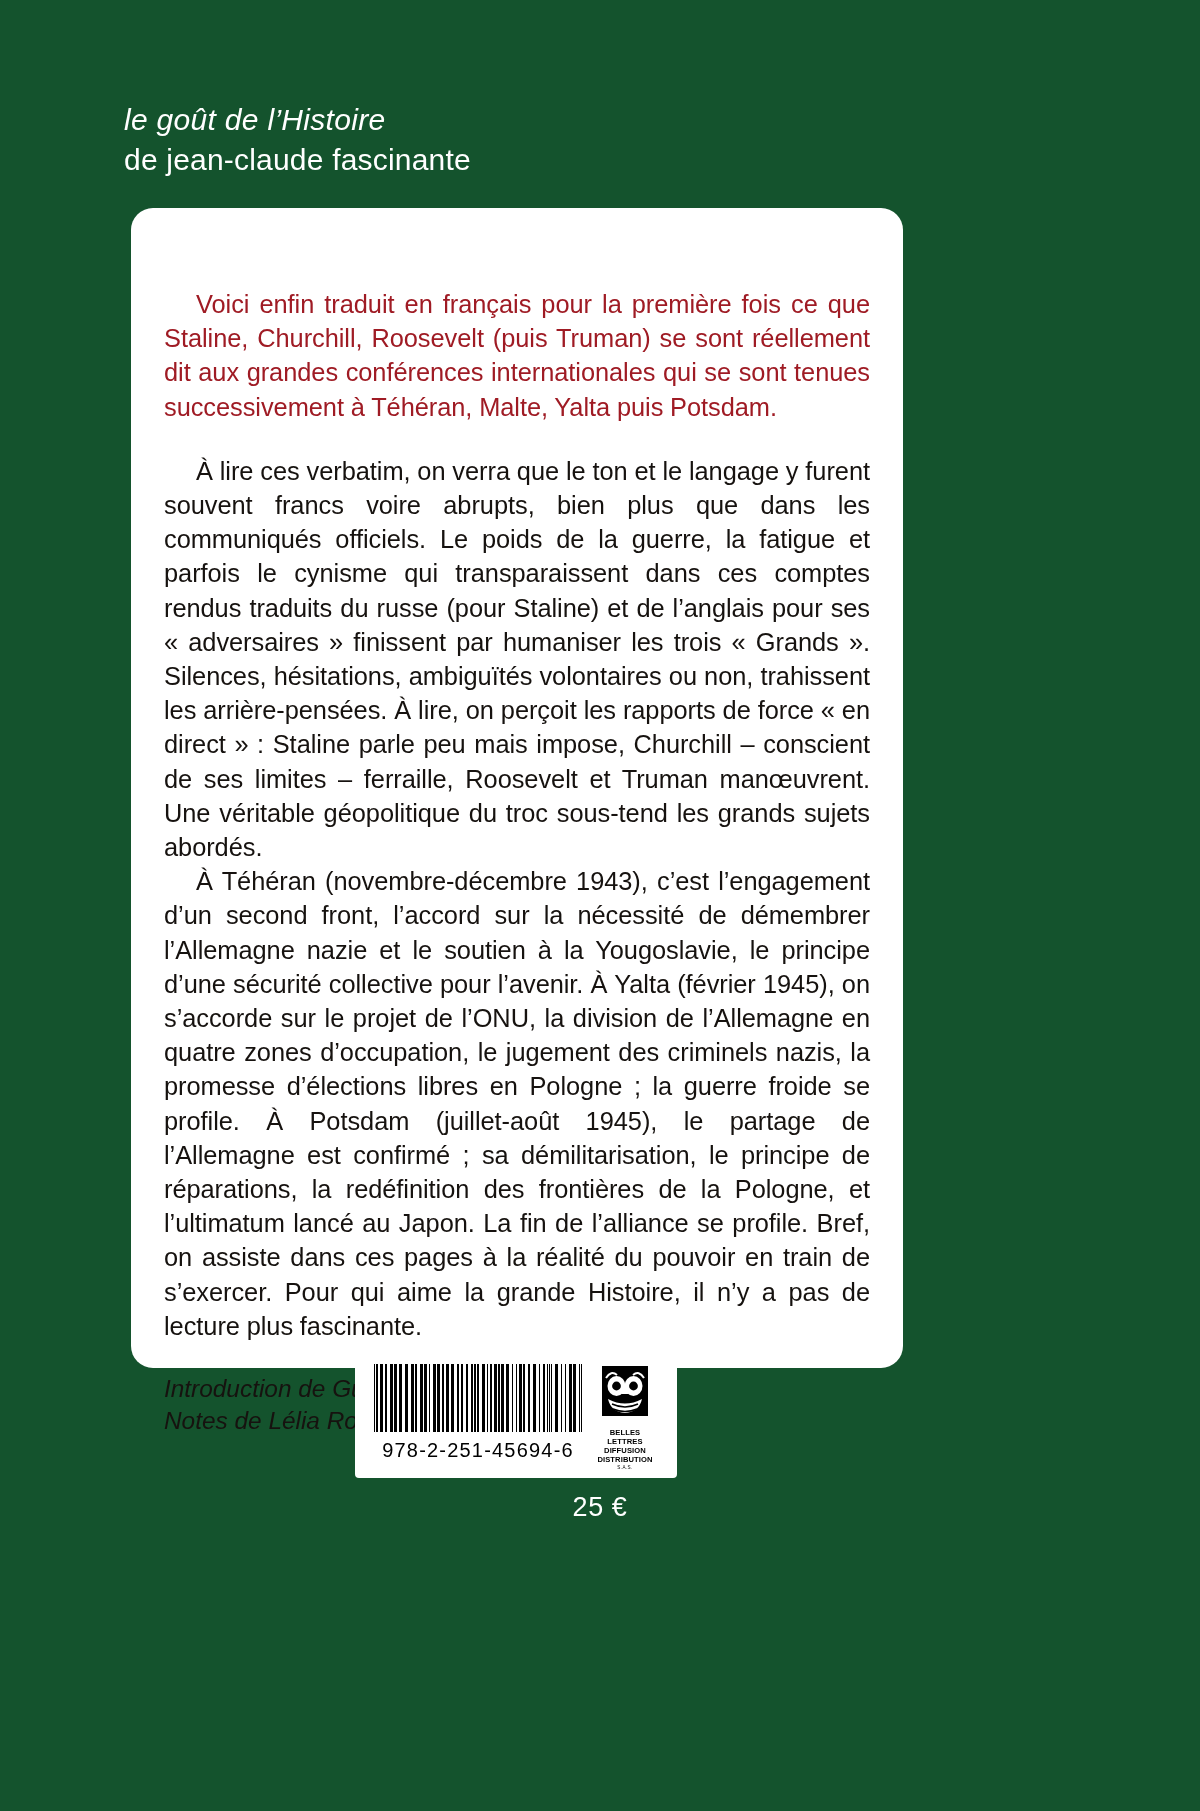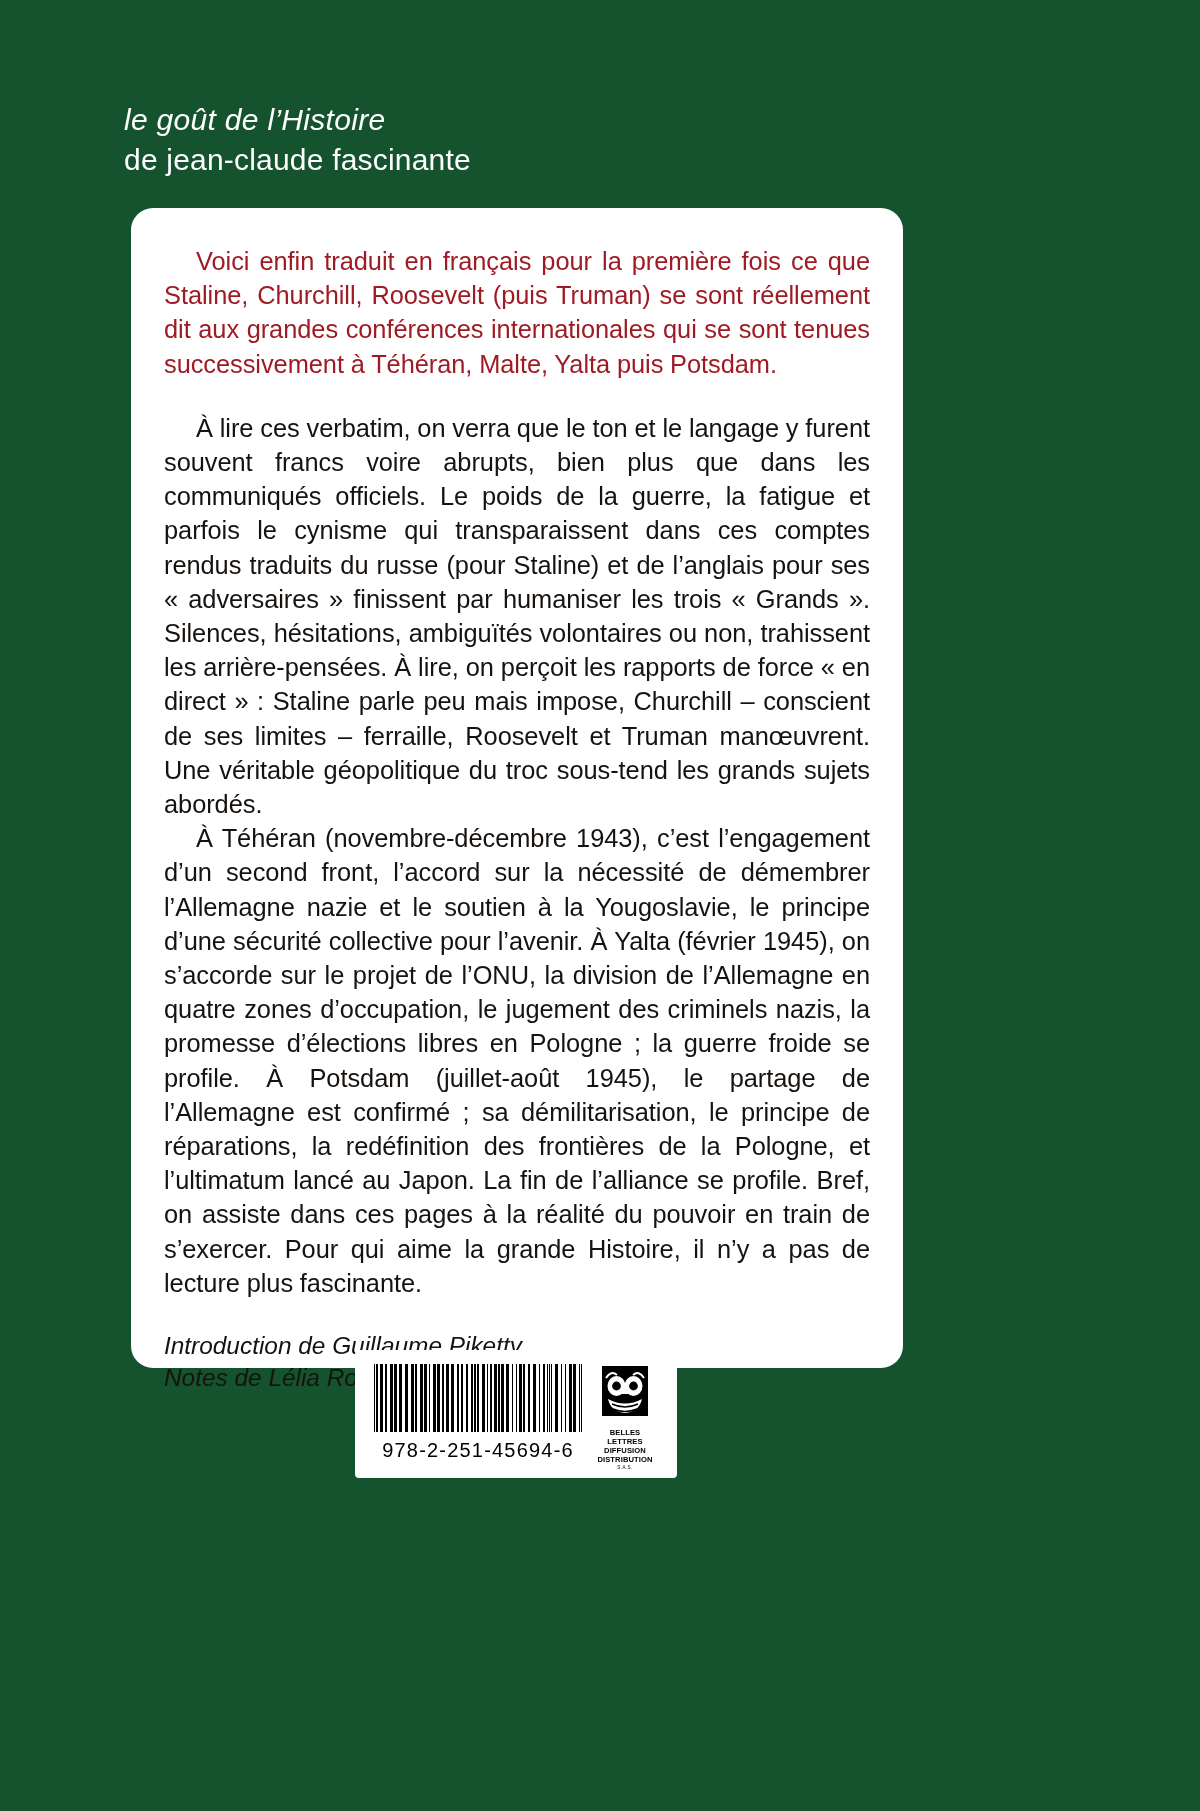--- a/index.html
+++ b/index.html
@@ -58,20 +58,21 @@
   }
 
   .blurb {
     font-size: 25.4px;
     line-height: 34.2px;
     text-align: justify;
     text-justify: inter-word;
     letter-spacing: -0.05px;
     word-spacing: -0.2px;
     hyphens: none;
+    margin-top: 43px;
   }
   .blurb p {
     margin: 0;
     text-indent: 32px;
   }
   .p-red {
     color: #9f1b24;
   }
   .p-black {
     color: #16120f;
@@ -320,14 +321,15 @@
         <div class="publisher-name">
           <div>BELLES LETTRES</div>
           <div>DIFFUSION</div>
           <div>DISTRIBUTION</div>
         </div>
         <div class="publisher-sub">S.A.S.</div>
       </div>
     </div>
   </div>
 
+  <div class="price">25 €</div>
 
 </div>
 
 </body></html>

